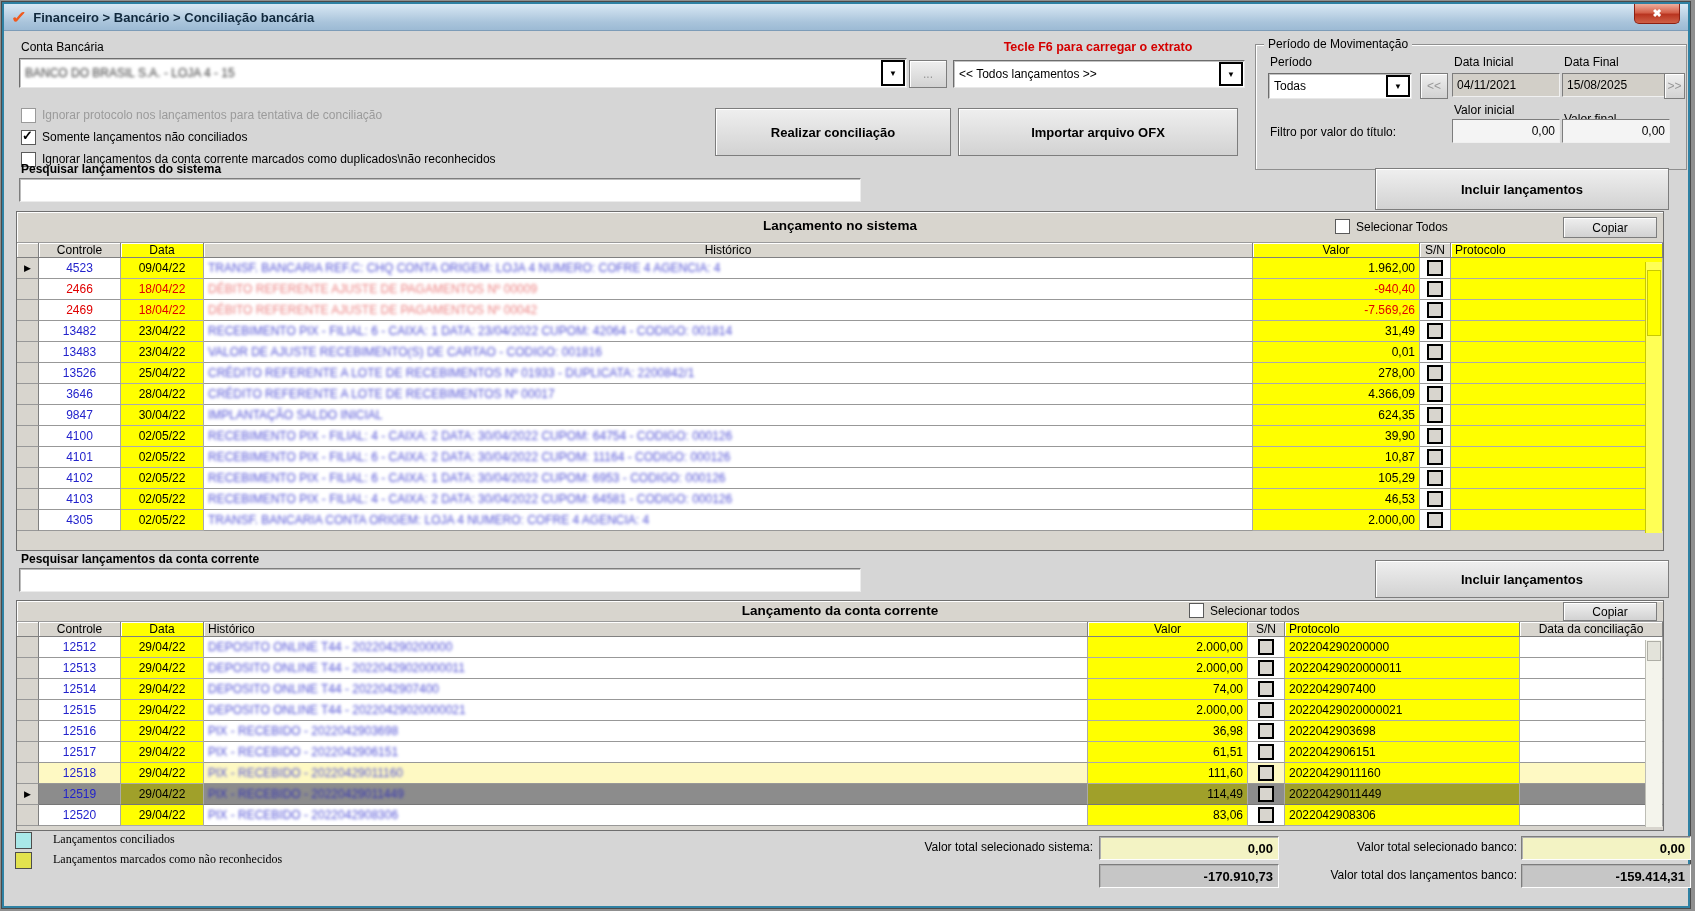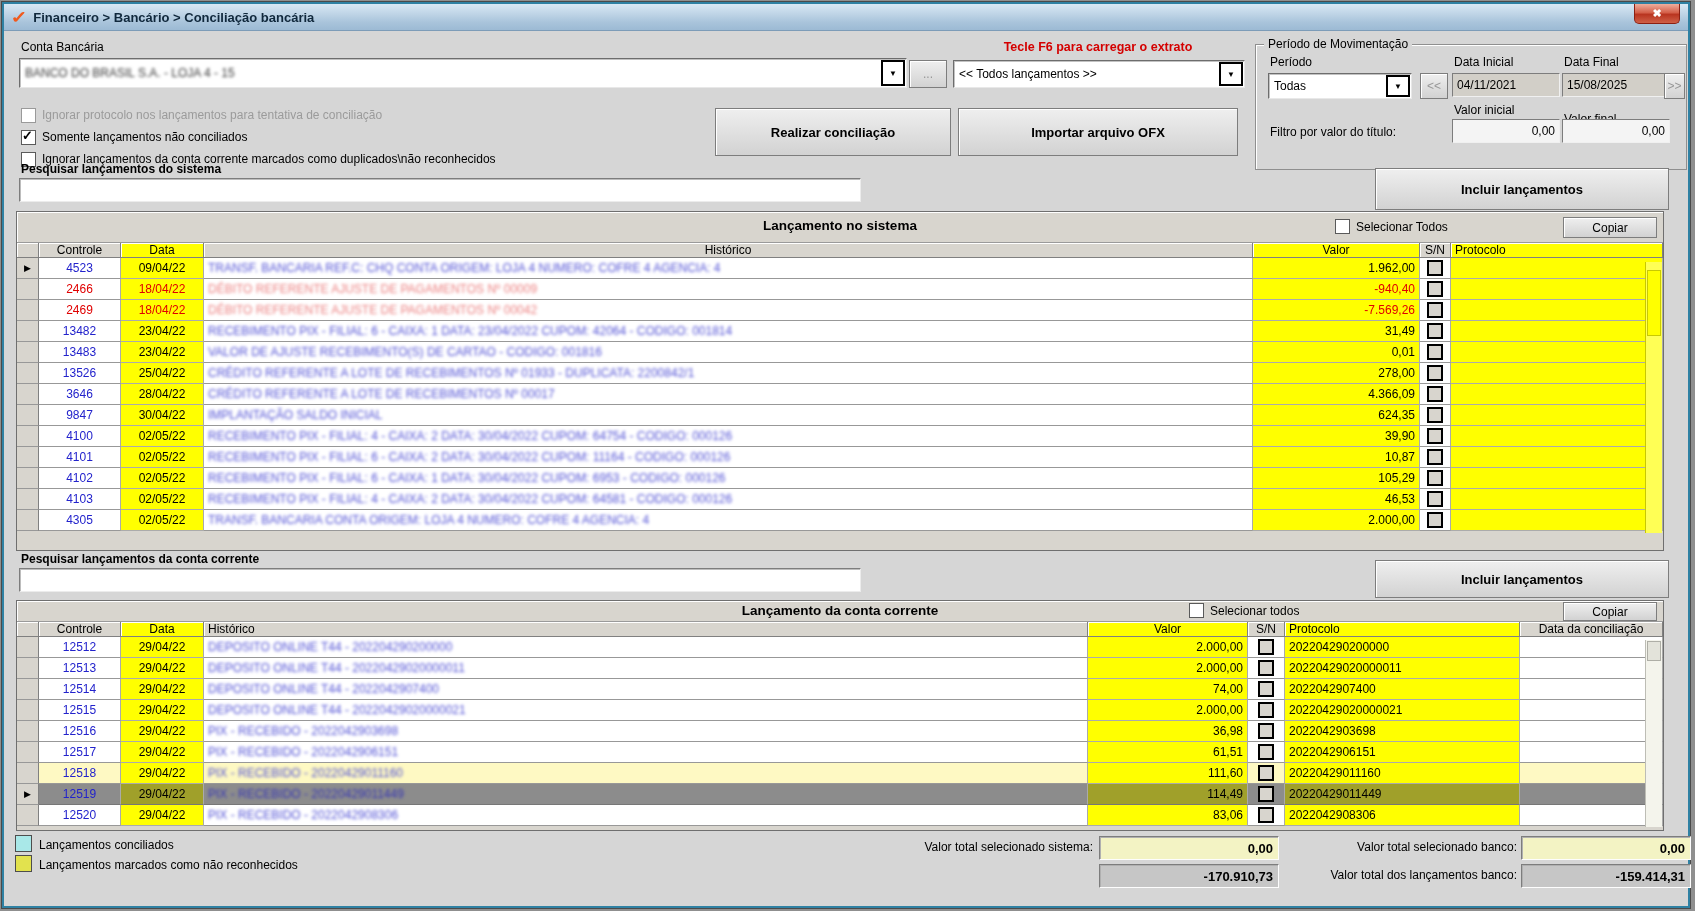--- a/index.html
+++ b/index.html
@@ -79,21 +79,21 @@
   .g-row.hl-unrecognized .g-c:not(.yellow):not(.mk){background:#fef9c3;}
   .g-row.hl-duplicated .g-c:not(.mk){background:#8c8c8c;border-bottom-color:#777;}
   .g-row.hl-duplicated .g-c.yellow{background:#a0a02a;}
   .g-row.hl-duplicated .blur-blue{color:#3535b5;}
   .vscroll{position:absolute;right:1px;width:16px;}
   #grid1 .vscroll{background:#ffff55;border-left:1px solid #c8c800;}
   #grid1 .vscroll .thumb{margin:8px 1px 0;height:64px;background:#ffff00;border:1px solid #c9c900;}
   #grid2 .vscroll{background:#f4f4ec;border-left:1px solid #bdbdb5;}
   #grid2 .vscroll .thumb{margin:1px;height:18px;background:#e3e3da;border:1px solid #aeaea6;}
   
-  .legend-row{display:flex;align-items:flex-end;gap:7px;height:20px;}
+  .legend-row{display:flex;align-items:flex-start;gap:21px;height:20px;font-family:Liberation Serif, serif;}
   .legend-swatch{width:15px;height:15px;border:1px solid #4d4d4d;flex:none;}
   .valbox{position:absolute;font-size:13px;font-weight:bold;display:flex;align-items:center;justify-content:flex-end;
           padding:0 5px;border:1px solid;border-color:#7d7d7d #fdfdfd #fdfdfd #7d7d7d;box-shadow:inset 1px 1px 0 #b0b0b0;}
   .valbox.sel{background:#f3f3c4;}
   .valbox.tot{background:#c6c6c6;}
   .tot-label{position:absolute;font-size:12px;text-align:right;}
 </style>
 </head>
 <body>
 

